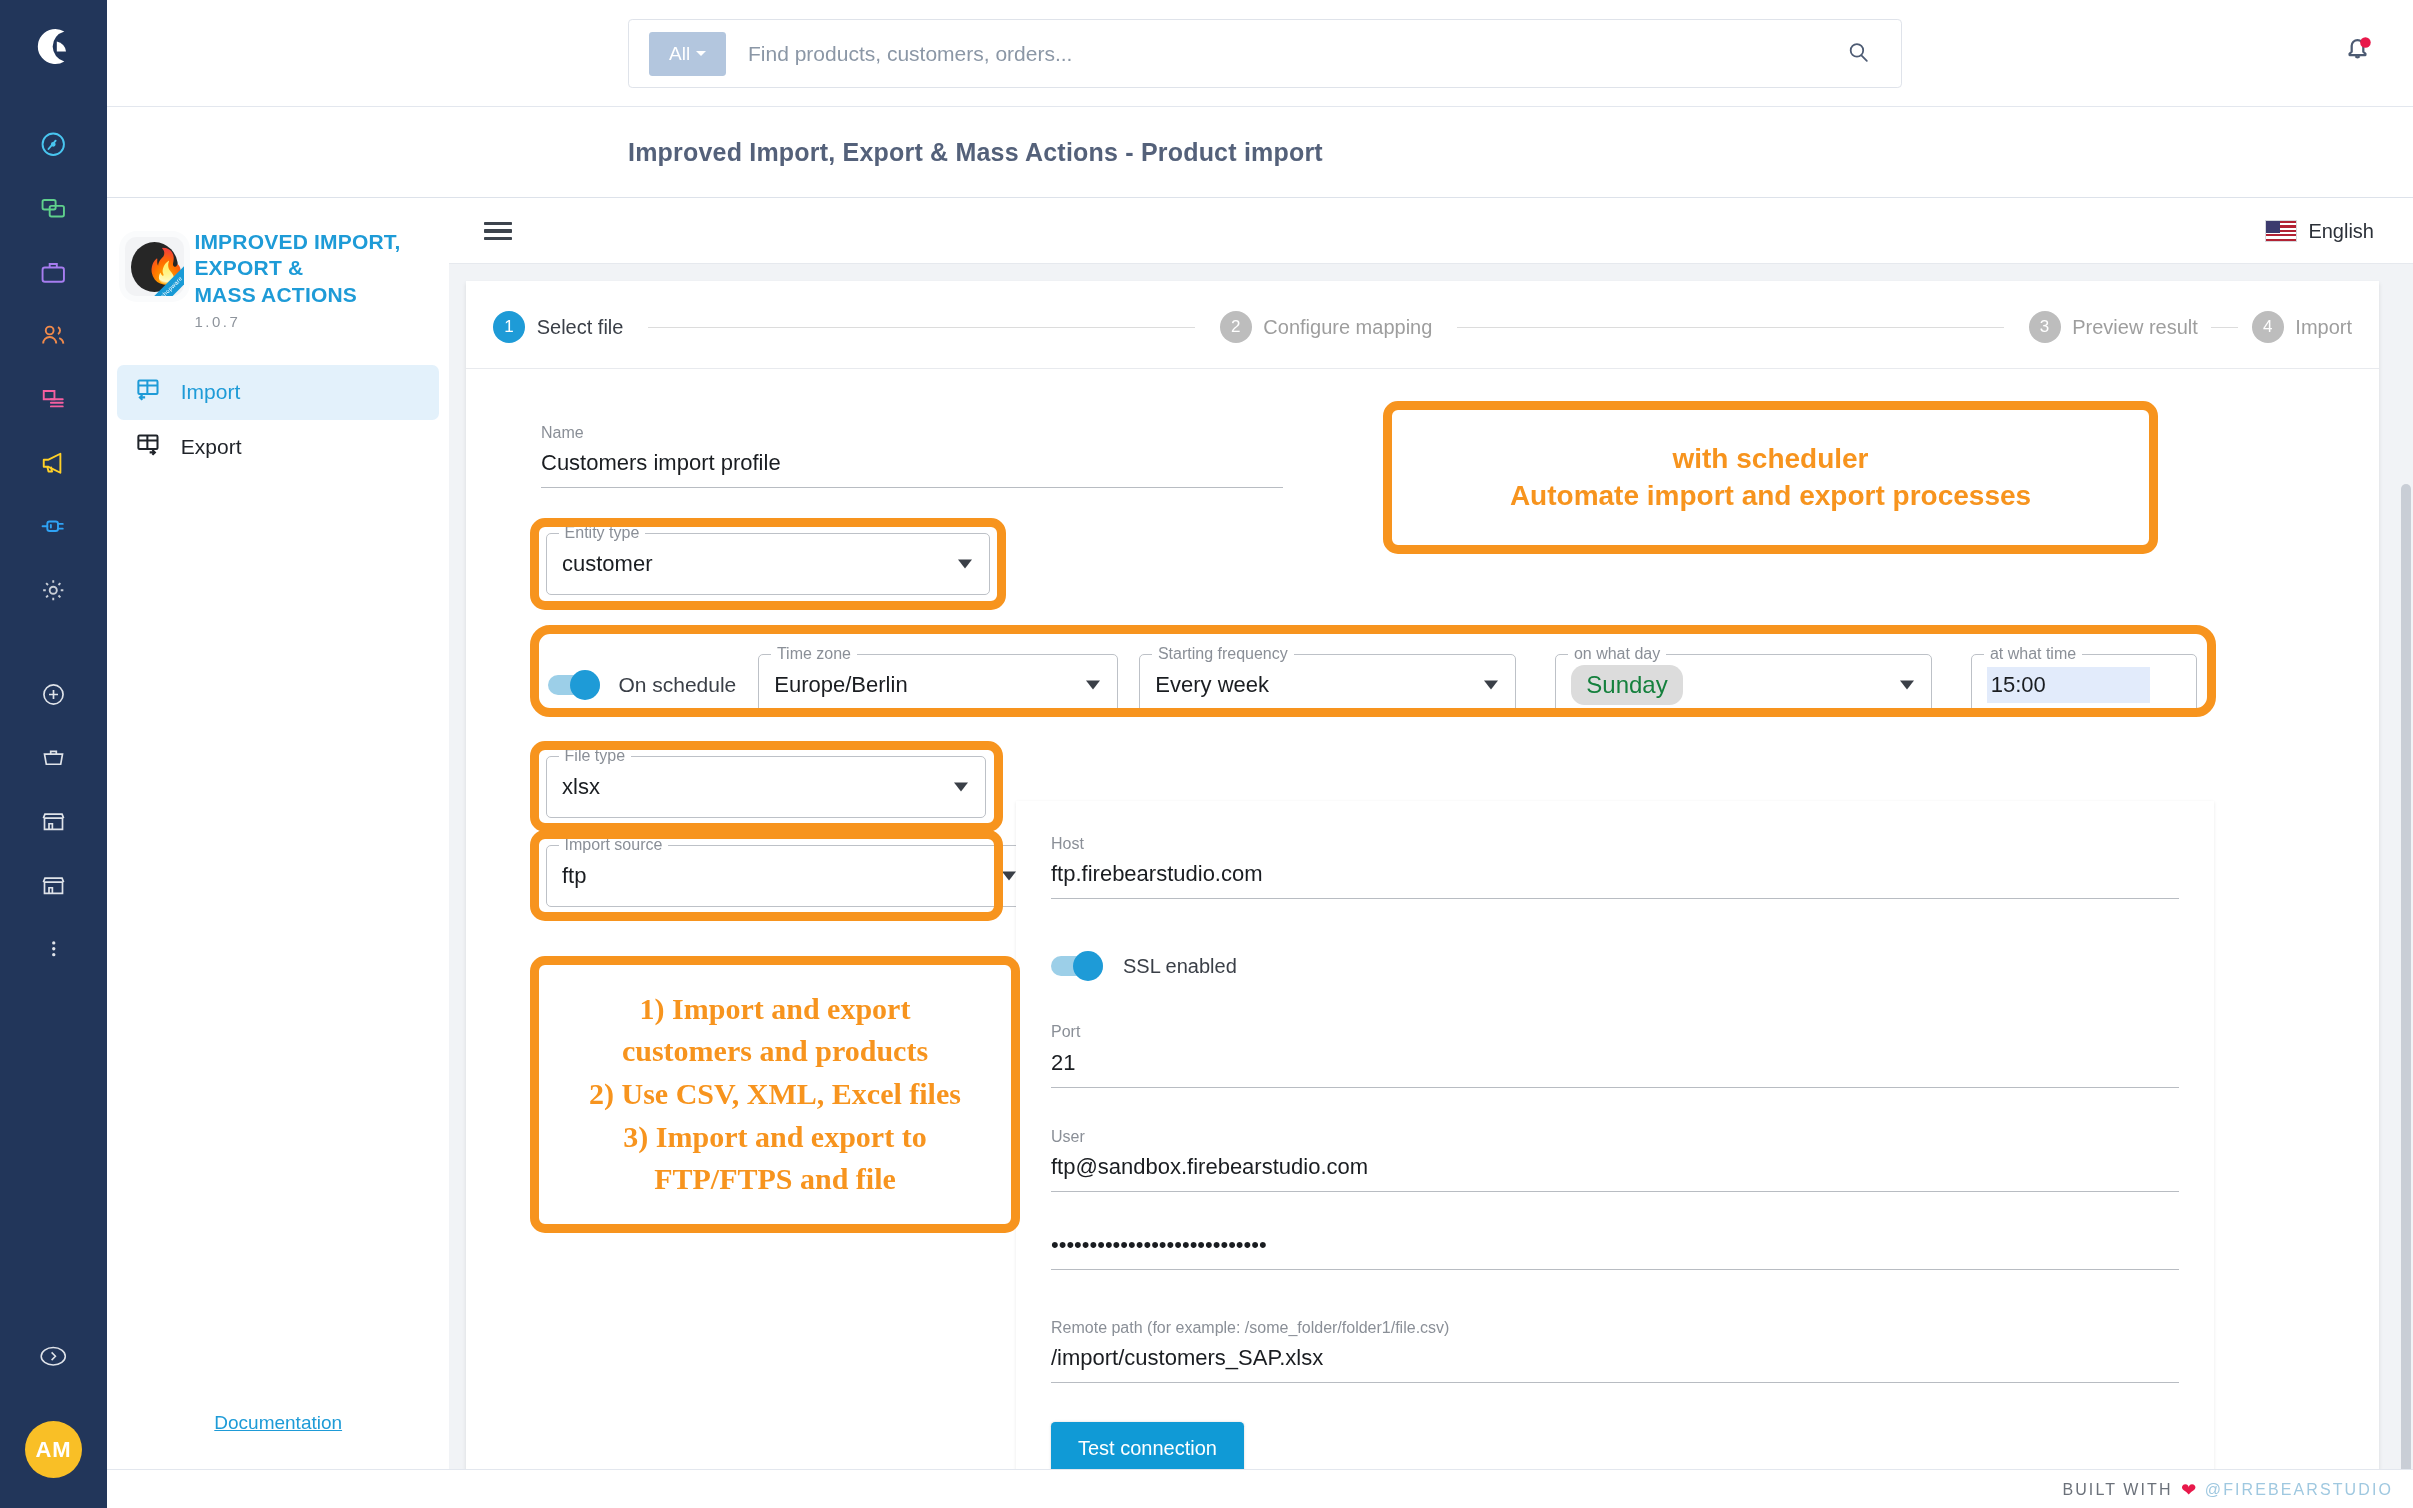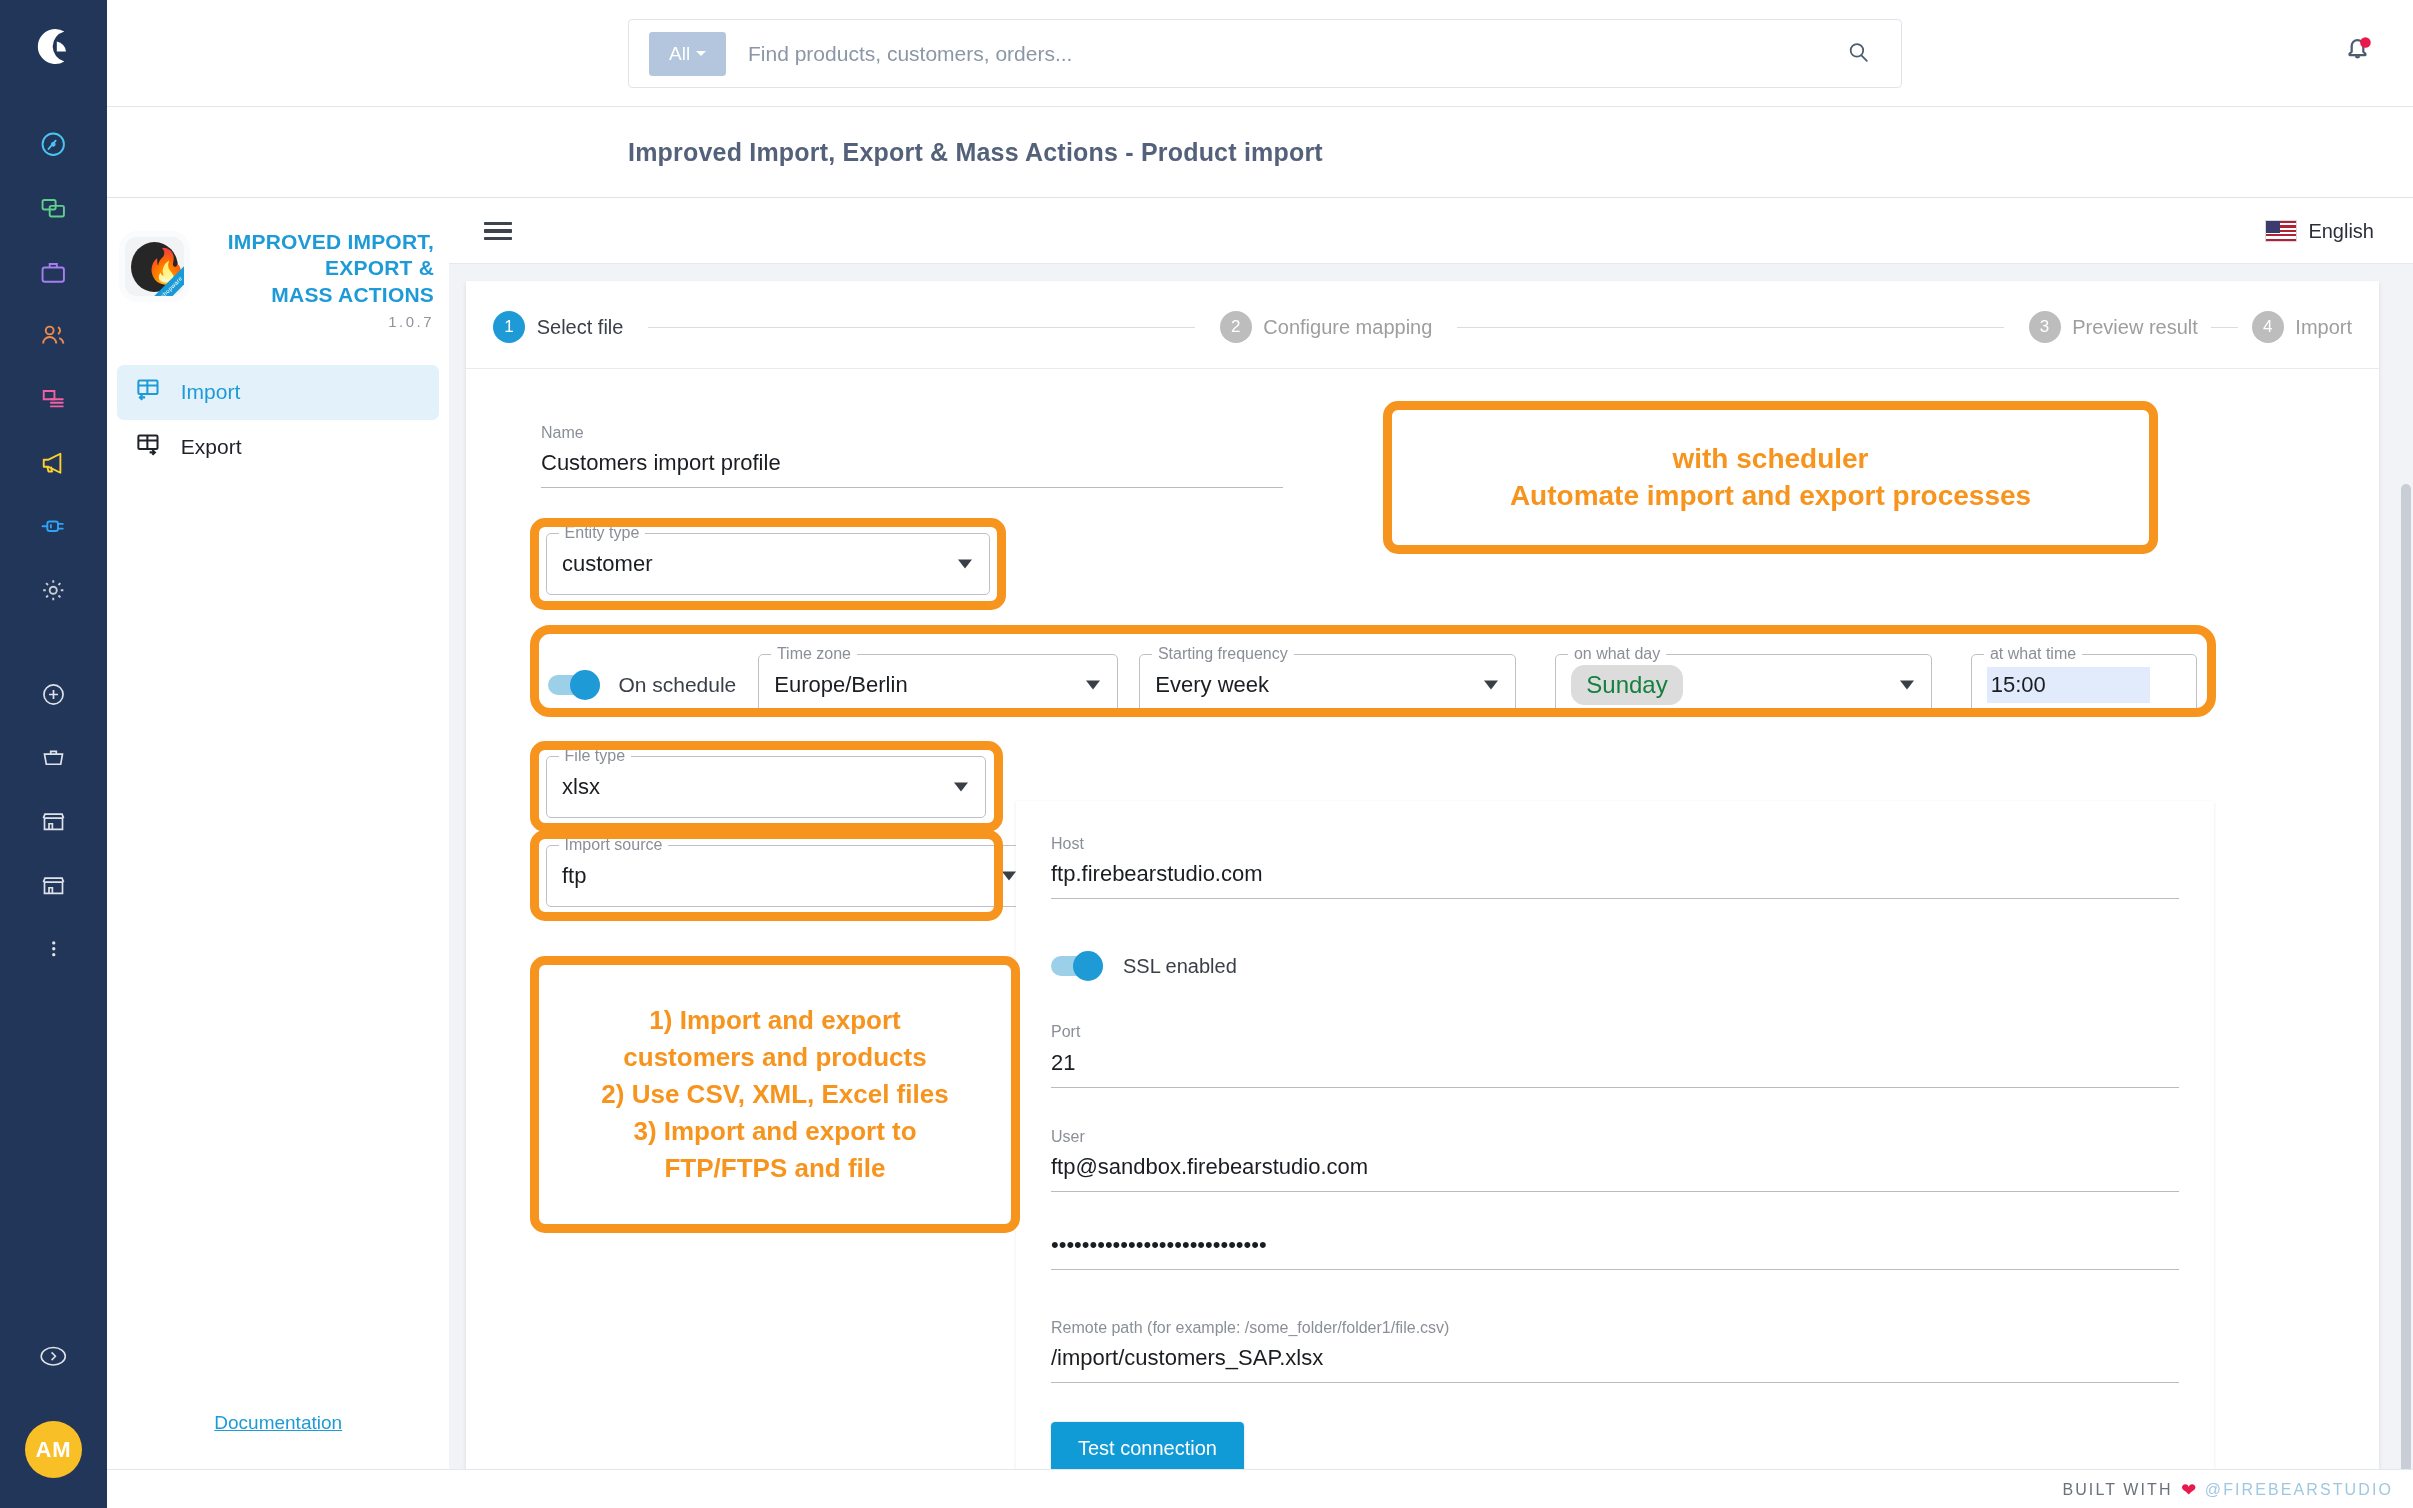--- a/index.html
+++ b/index.html
@@ -113,21 +113,21 @@
     position: absolute; left: 20px; top: 11.7px;
     font-size: 34px; line-height: 34px; color: #f37021;
   }
   .module-logo .ribbon {
     position: absolute; right: -13.4px; bottom: 1.7px;
     width: 52px; height: 13.4px; background: #189ad6;
     transform: rotate(-45deg);
     color: #fff; font-size: 5.9px; text-align: center; line-height: 13.4px;
     letter-spacing: 0.3px;
   }
-  .module-titles { flex: 1; text-align: right; }
+  .module-titles { flex: 1; text-align: left; }
   .module-name {
     color: #1e9bd7; font-size: 21px; font-weight: bold;
     line-height: 1.25; letter-spacing: 0.2px;
   }
   .module-version { color: #8e949c; font-size: 15px; margin-top: 5px; letter-spacing: 2.5px; }
 
   .module-nav { margin-top: 35px; padding: 0 10px; }
   .nav-item {
     display: flex; align-items: center; gap: 18.4px;
     height: 55px; padding-left: 18.4px;
@@ -624,21 +624,21 @@
       </div>
 
       <div class="callout" style="left:917px;top:32px;width:775px;height:153px;">
         <div style="font-size:28px;line-height:1.35;">
           <div>with scheduler</div>
           <div>Automate import and export processes</div>
         </div>
       </div>
 
       <div class="callout" style="left:64px;top:587px;width:490px;height:277px;">
-        <div style="font-size:26px;line-height:1.42;">
+        <div style="font-size:30px;line-height:1.42;font-family:Liberation Serif, serif;">
           <div>1) Import and export</div>
           <div>customers and products</div>
           <div>2) Use CSV, XML, Excel files</div>
           <div>3) Import and export to</div>
           <div>FTP/FTPS and file</div>
         </div>
       </div>
 
     </div>
   </div>

